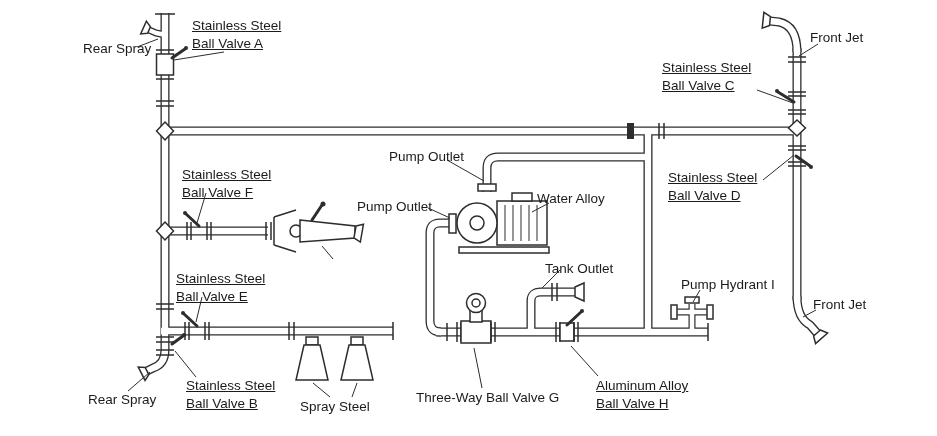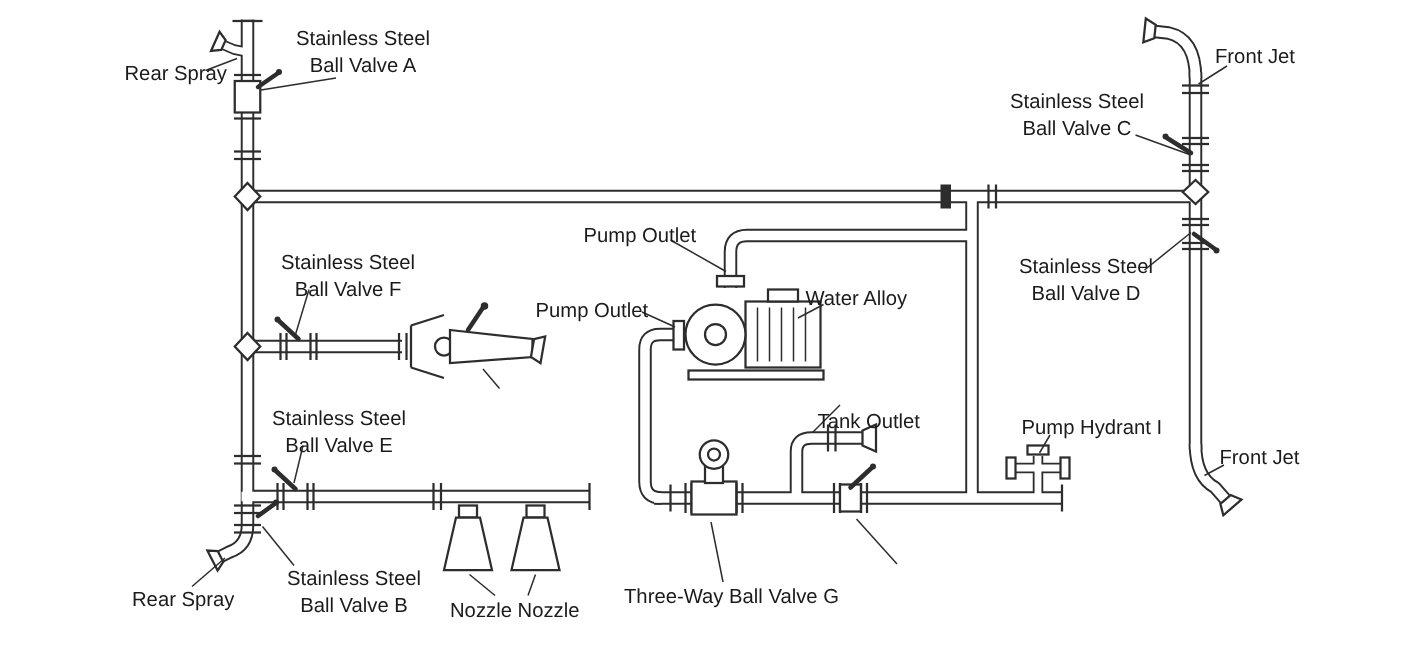--- a/index.html
+++ b/index.html
@@ -5,21 +5,21 @@
   html,body{margin:0;padding:0;background:#fff;}
   .canvas{
     position:relative;width:937px;height:436px;background:#fff;overflow:hidden;
     font-family:"Liberation Sans",sans-serif;color:#1b1b1b;
   }
   .canvas svg{position:absolute;left:0;top:0;}
   .lbl{
     position:absolute;font-size:13.5px;line-height:1.35;color:#1b1b1b;
     white-space:pre-line;
   }
-  .lbl.two{text-align:center;}
+  .lbl.two{text-align:left;text-decoration:underline;}
   
   g.pipe-outer use{stroke:#2d2d2d;stroke-width:9;fill:none;stroke-linejoin:round;}
   g.pipe-inner use{stroke:#ffffff;stroke-width:6.4;fill:none;stroke-linejoin:round;}
   g.pipe-outer use.sm{stroke-width:7;}
   g.pipe-inner use.sm{stroke-width:4.6;}
   .comp{fill:#ffffff;stroke:#2d2d2d;stroke-width:1.5;}
   .solid{fill:#2d2d2d;stroke:none;}
   .tick{stroke:#2d2d2d;stroke-width:1.5;}
   .fin{stroke:#2d2d2d;stroke-width:1;}
   .lever{stroke:#2d2d2d;stroke-width:3;stroke-linecap:round;}
@@ -299,22 +299,24 @@
 Ball Valve C</div>
   <div class="lbl two" style="left:668px;top:169px;width:112px">Stainless Steel
 Ball Valve D</div>
   <div class="lbl" style="left:389px;top:148px">Pump Outlet</div>
   <div class="lbl" style="left:357px;top:198px">Pump Outlet</div>
   <div class="lbl" style="left:537px;top:190px">Water Alloy</div>
   <div class="lbl two" style="left:182px;top:166px;width:100px">Stainless Steel
 Ball Valve F</div>
   <div class="lbl two" style="left:176px;top:270px;width:100px">Stainless Steel
 Ball Valve E</div>
-  <div class="lbl" style="left:545px;top:272px">Tank Outlet</div>
+  <div class="lbl" style="left:545px;top:260px">Tank Outlet</div>
   <div class="lbl" style="left:681px;top:276px">Pump Hydrant I</div>
   <div class="lbl" style="left:813px;top:296px">Front Jet</div>
   <div class="lbl" style="left:88px;top:391px">Rear Spray</div>
   <div class="lbl two" style="left:186px;top:377px;width:100px">Stainless Steel
 Ball Valve B</div>
-  <div class="lbl" style="left:300px;top:398px">Nozzle Nozzle</div>
+  <div class="lbl" style="left:300px;top:398px">Spray Steel</div>
   <div class="lbl" style="left:416px;top:389px">Three-Way Ball Valve G</div>
+  <div class="lbl two" style="left:596px;top:377px;width:110px">Aluminum Alloy
+Ball Valve H</div>
 
 </div>
 
 </body></html>

